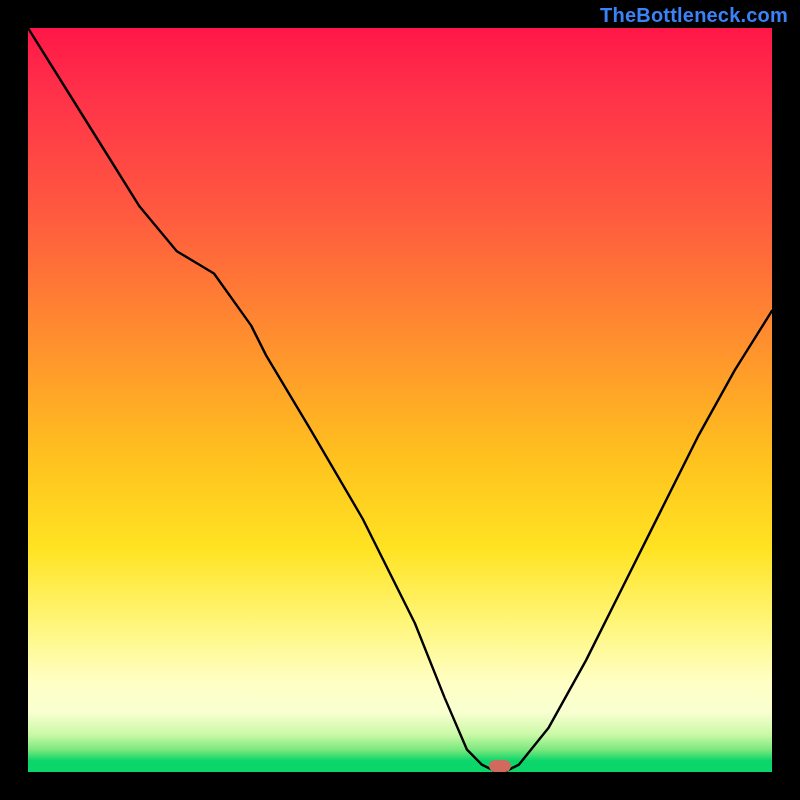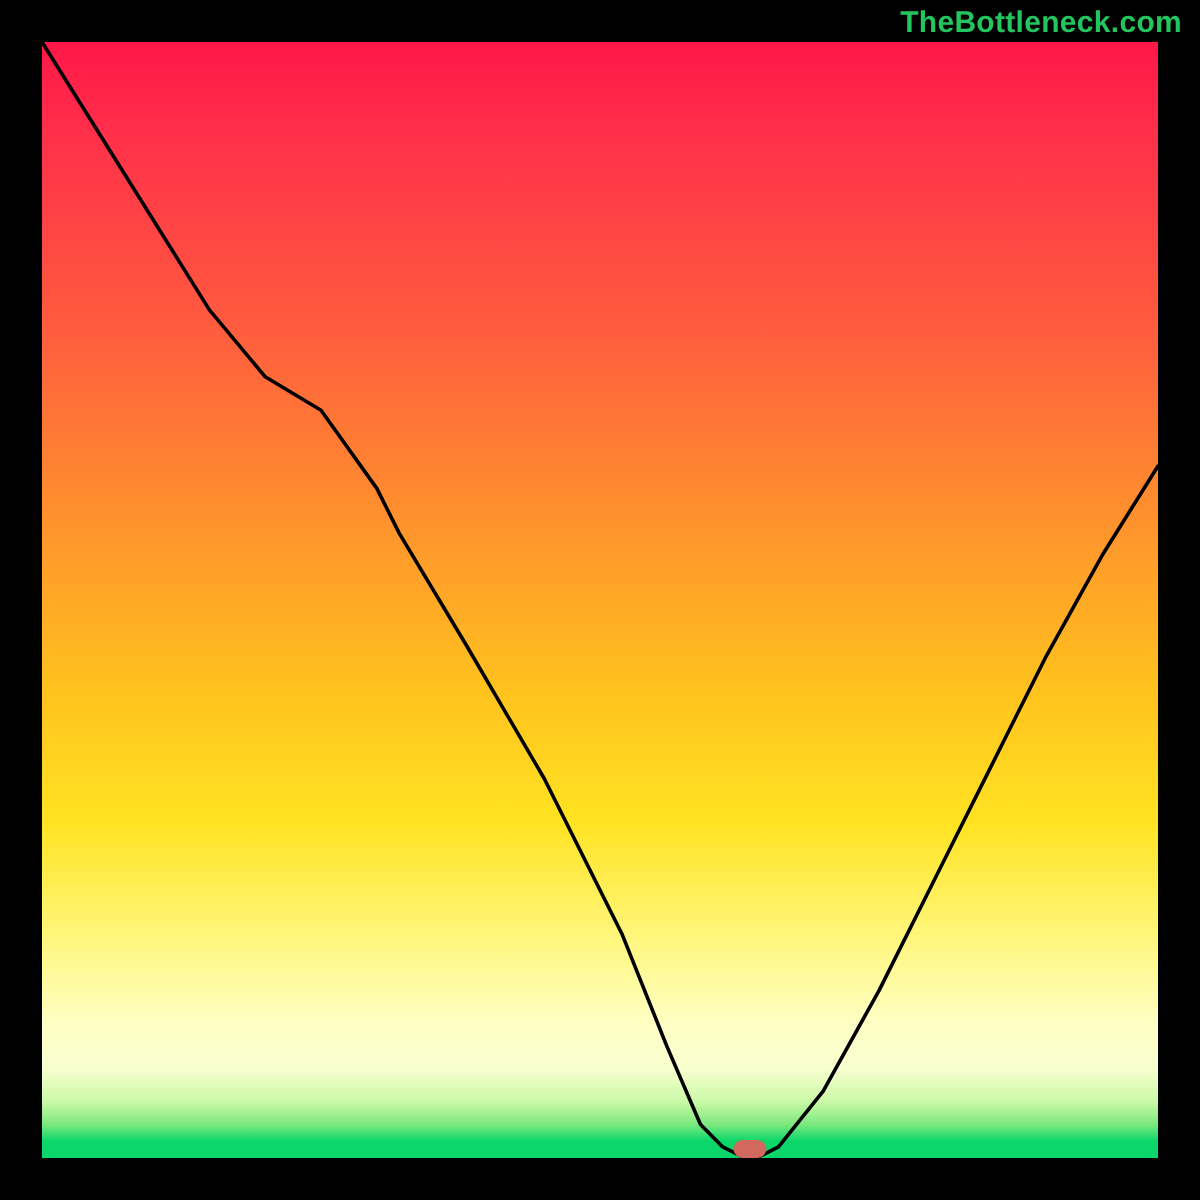--- a/index.html
+++ b/index.html
@@ -16,21 +16,21 @@
     width: 800px;
     height: 800px;
     background: #000;
   }
   .watermark {
     position: absolute;
     top: 4px;
     right: 12px;
     font-size: 20px;
     font-weight: 600;
-    color: #22c55e;
+    color: #3b82f6;
     letter-spacing: 0.2px;
     z-index: 10;
   }
   .plot-area {
     position: absolute;
     left: 28px;
     top: 28px;
     width: 744px;
     height: 744px;
     overflow: hidden;

